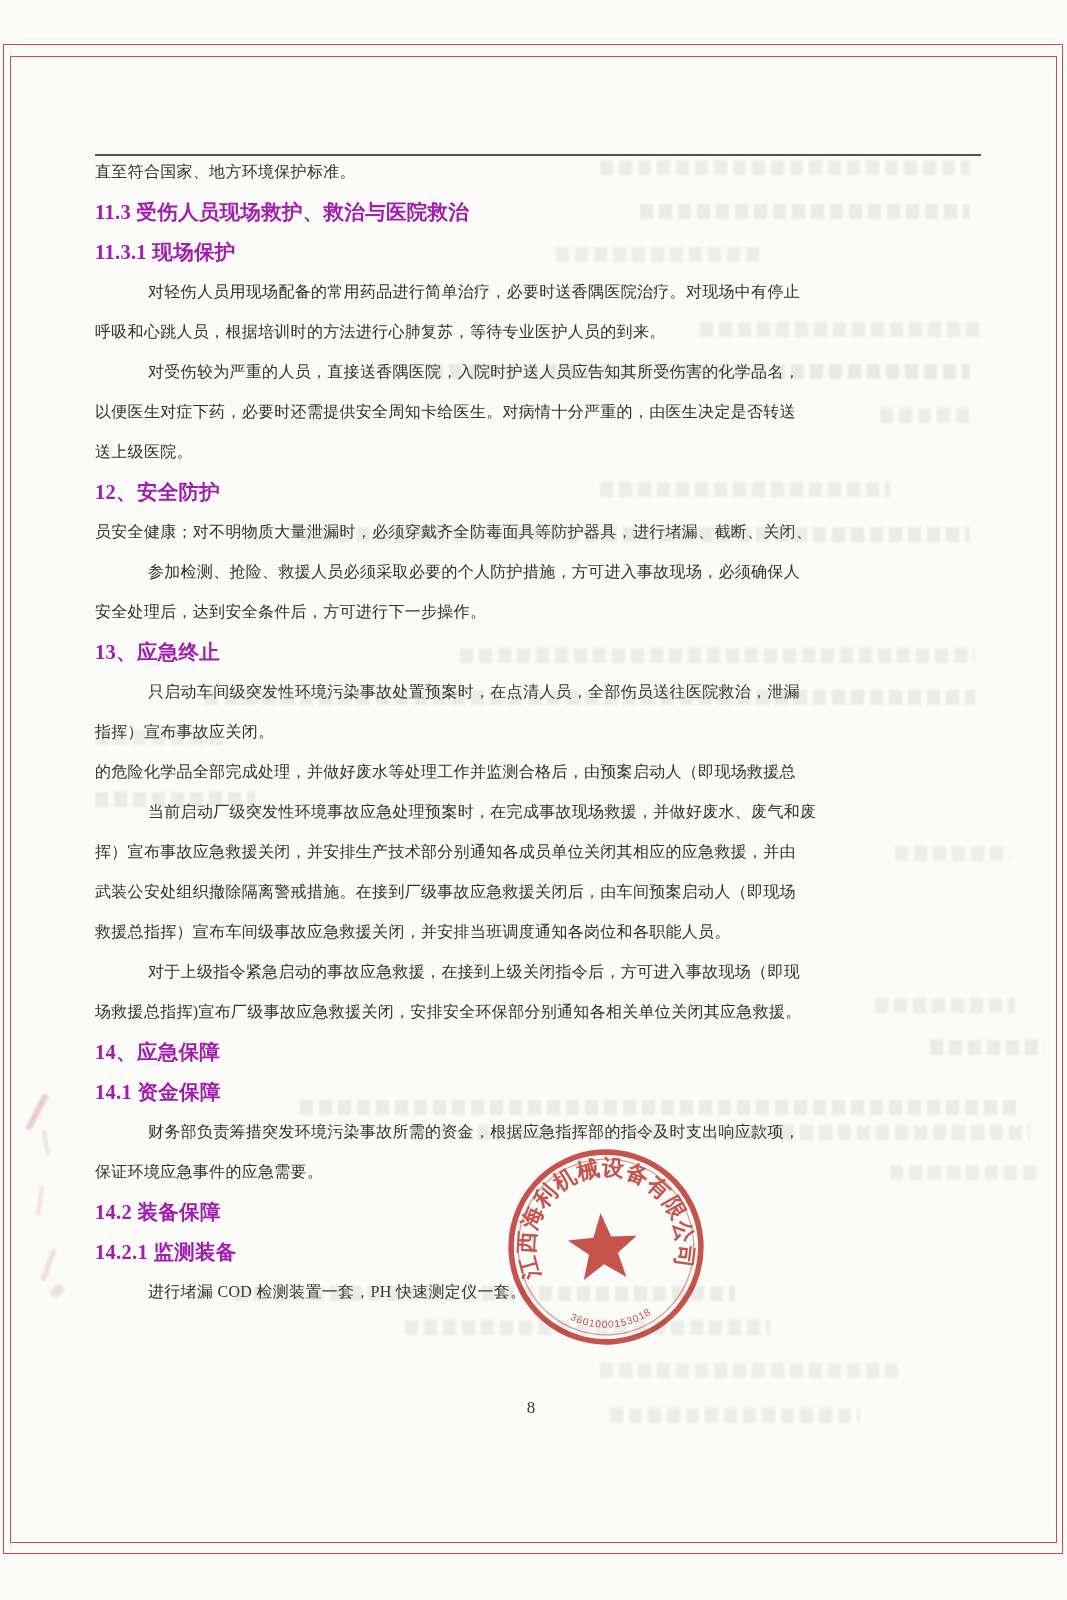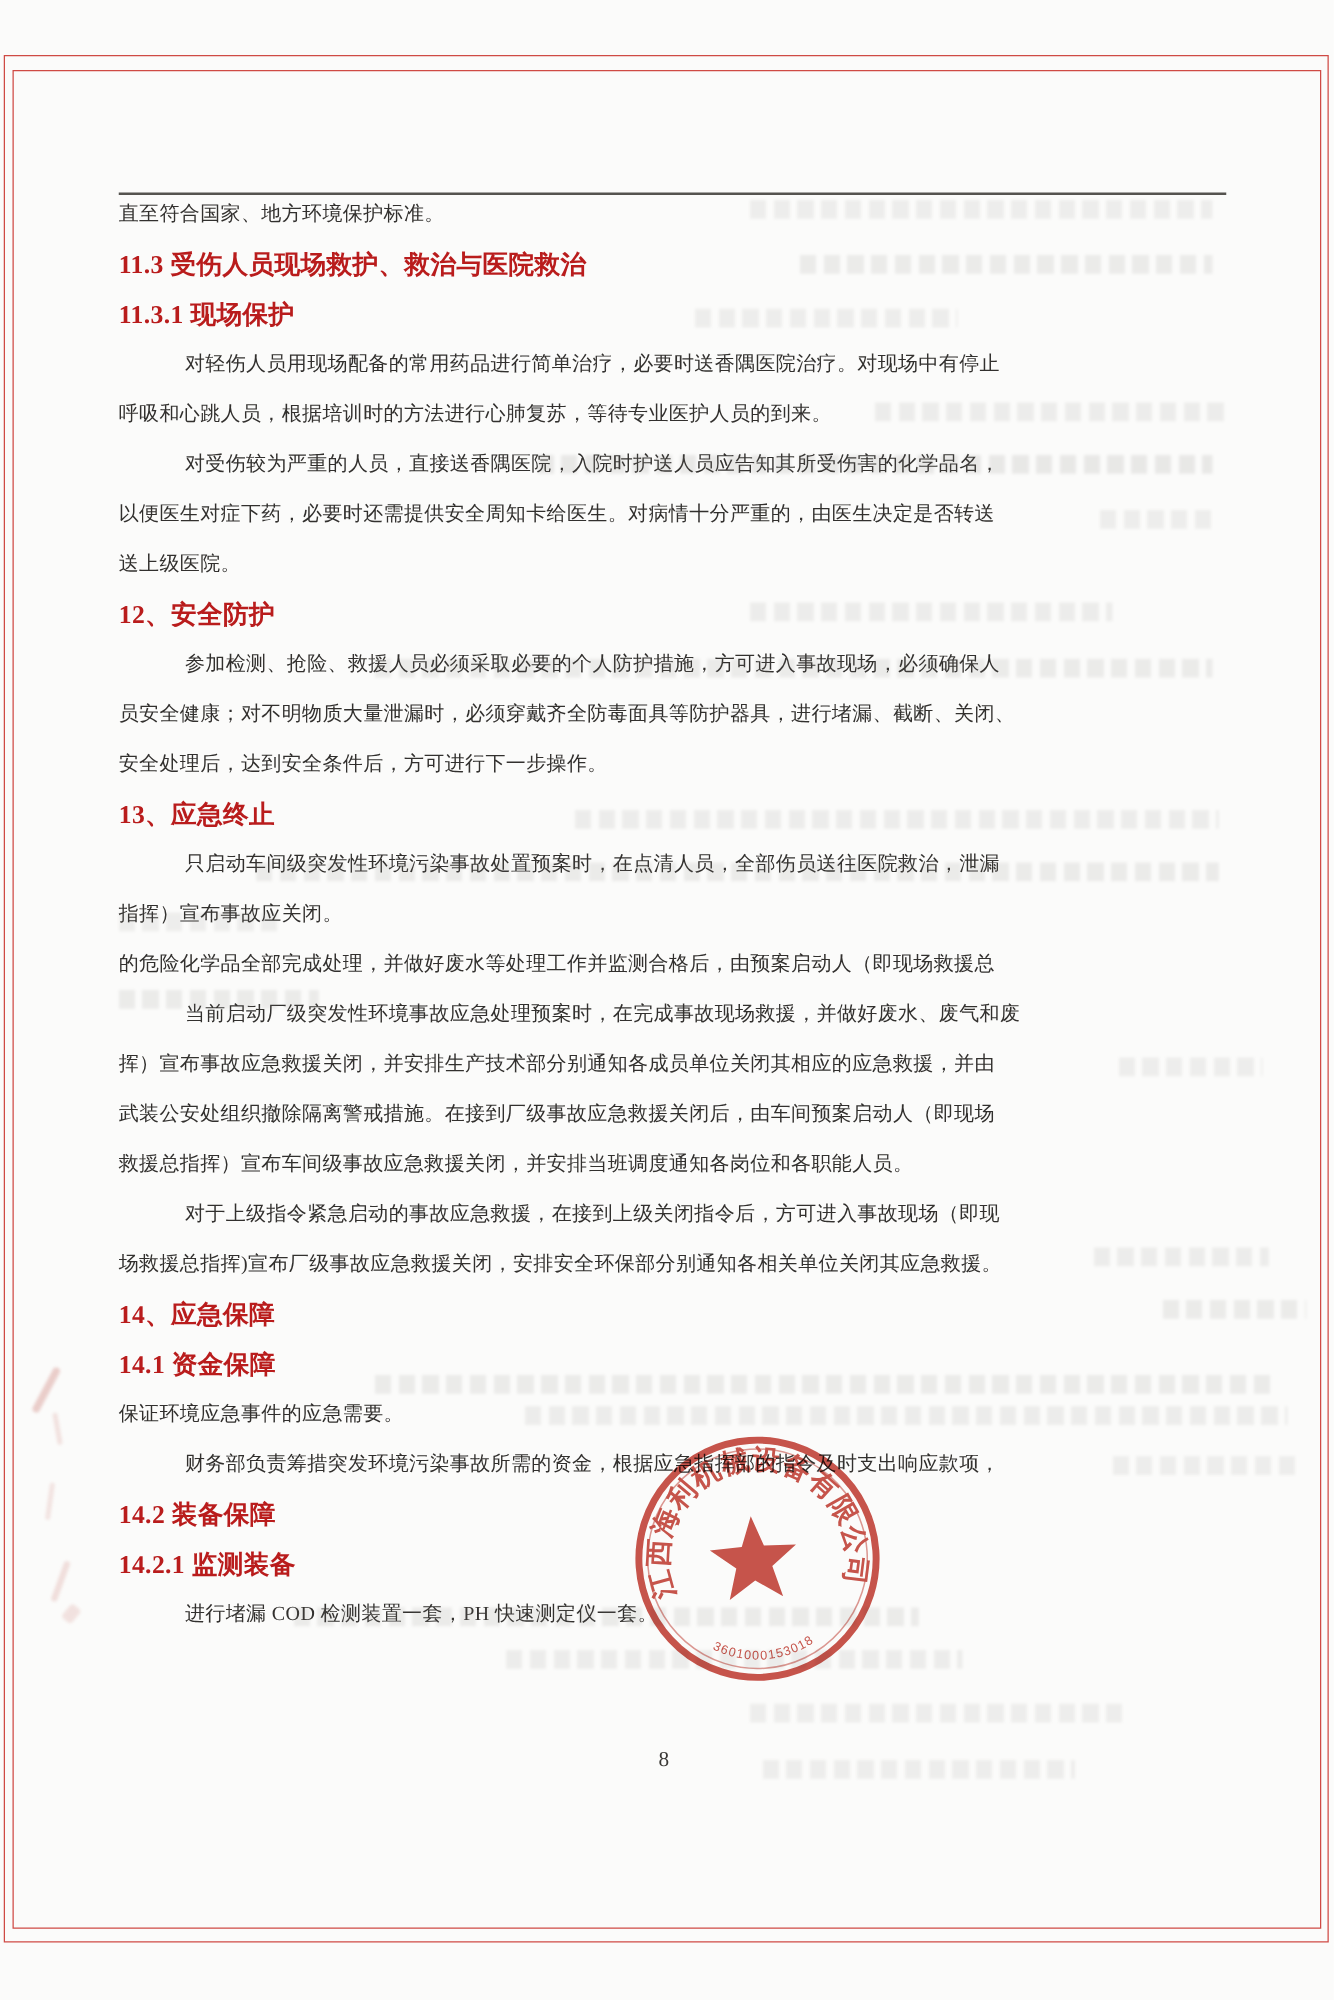--- a/index.html
+++ b/index.html
@@ -7,21 +7,21 @@
     width:1067px;height:1600px;position:relative;overflow:hidden;
     background:#fbfbfa;
     font-family:"Liberation Serif","DejaVu Serif",serif;
   }
   .frame{position:absolute;border:1.6px solid var(--border_red,#cf4a44);pointer-events:none;}
   .frame-outer{left:3px;top:44px;width:1058px;height:1508px;}
   .frame-inner{left:10px;top:56px;width:1045px;height:1485px;}
   .top-rule{position:absolute;left:95px;top:154px;width:886px;height:2px;background:#55534f;}
   .doc{position:absolute;left:95px;top:152px;width:872px;color:var(--text,#32302e);}
   .line{height:40px;line-height:40px;font-size:16px;letter-spacing:.3px;white-space:nowrap;}
-  .line.heading{font-weight:bold;color:#b91c1c;font-size:20.5px;}
+  .line.heading{font-weight:bold;color:#a21caf;font-size:20.5px;}
   .line.indent{text-indent:53px;font-family:Liberation Serif, serif;}
   .page-num{position:absolute;left:95px;top:1398px;width:872px;text-align:center;
     font-size:17px;color:#3a3835;}
   
   .ghost{position:absolute;height:15px;filter:blur(1.3px);
     background:repeating-linear-gradient(90deg,#7d7b76 0 13px,transparent 13px 19px);}
   
   .scribble{position:absolute;background:rgba(190,85,75,.5);filter:blur(1.1px);border-radius:3px;}
   .seal{position:absolute;left:500px;top:1141px;width:212px;height:212px;
     mix-blend-mode:multiply;opacity:.92;transform:rotate(-4deg);}
@@ -38,37 +38,37 @@
 <div class="doc" id="doc">
     <div class="line body">直至符合国家、地方环境保护标准。</div>
     <div class="line heading">11.3 受伤人员现场救护、救治与医院救治</div>
     <div class="line heading">11.3.1 现场保护</div>
     <div class="line indent">对轻伤人员用现场配备的常用药品进行简单治疗，必要时送香隅医院治疗。对现场中有停止</div>
     <div class="line body">呼吸和心跳人员，根据培训时的方法进行心肺复苏，等待专业医护人员的到来。</div>
     <div class="line indent">对受伤较为严重的人员，直接送香隅医院，入院时护送人员应告知其所受伤害的化学品名，</div>
     <div class="line body">以便医生对症下药，必要时还需提供安全周知卡给医生。对病情十分严重的，由医生决定是否转送</div>
     <div class="line body">送上级医院。</div>
     <div class="line heading">12、安全防护</div>
+    <div class="line body">员安全健康；对不明物质大量泄漏时，必须穿戴齐全防毒面具等防护器具，进行堵漏、截断、关闭、</div>
     <div class="line indent">参加检测、抢险、救援人员必须采取必要的个人防护措施，方可进入事故现场，必须确保人</div>
-    <div class="line body">员安全健康；对不明物质大量泄漏时，必须穿戴齐全防毒面具等防护器具，进行堵漏、截断、关闭、</div>
     <div class="line body">安全处理后，达到安全条件后，方可进行下一步操作。</div>
     <div class="line heading">13、应急终止</div>
     <div class="line indent">只启动车间级突发性环境污染事故处置预案时，在点清人员，全部伤员送往医院救治，泄漏</div>
     <div class="line body">指挥）宣布事故应关闭。</div>
     <div class="line body">的危险化学品全部完成处理，并做好废水等处理工作并监测合格后，由预案启动人（即现场救援总</div>
     <div class="line indent">当前启动厂级突发性环境事故应急处理预案时，在完成事故现场救援，并做好废水、废气和废</div>
     <div class="line body">挥）宣布事故应急救援关闭，并安排生产技术部分别通知各成员单位关闭其相应的应急救援，并由</div>
     <div class="line body">武装公安处组织撤除隔离警戒措施。在接到厂级事故应急救援关闭后，由车间预案启动人（即现场</div>
     <div class="line body">救援总指挥）宣布车间级事故应急救援关闭，并安排当班调度通知各岗位和各职能人员。</div>
     <div class="line indent">对于上级指令紧急启动的事故应急救援，在接到上级关闭指令后，方可进入事故现场（即现</div>
     <div class="line body">场救援总指挥)宣布厂级事故应急救援关闭，安排安全环保部分别通知各相关单位关闭其应急救援。</div>
     <div class="line heading">14、应急保障</div>
     <div class="line heading">14.1 资金保障</div>
+    <div class="line indent">财务部负责筹措突发环境污染事故所需的资金，根据应急指挥部的指令及时支出响应款项，</div>
     <div class="line body">保证环境应急事件的应急需要。</div>
-    <div class="line indent">财务部负责筹措突发环境污染事故所需的资金，根据应急指挥部的指令及时支出响应款项，</div>
     <div class="line heading">14.2 装备保障</div>
     <div class="line heading">14.2.1 监测装备</div>
     <div class="line indent">进行堵漏 COD 检测装置一套，PH 快速测定仪一套。</div>
   </div>
 
 <div class="page-num">8</div>
 
 <div class="ghost" style="left:600px;top:160px;width:370px;opacity:.10"></div>
 <div class="ghost" style="left:640px;top:204px;width:330px;opacity:.12"></div>
 <div class="ghost" style="left:556px;top:247px;width:210px;opacity:.10"></div>

